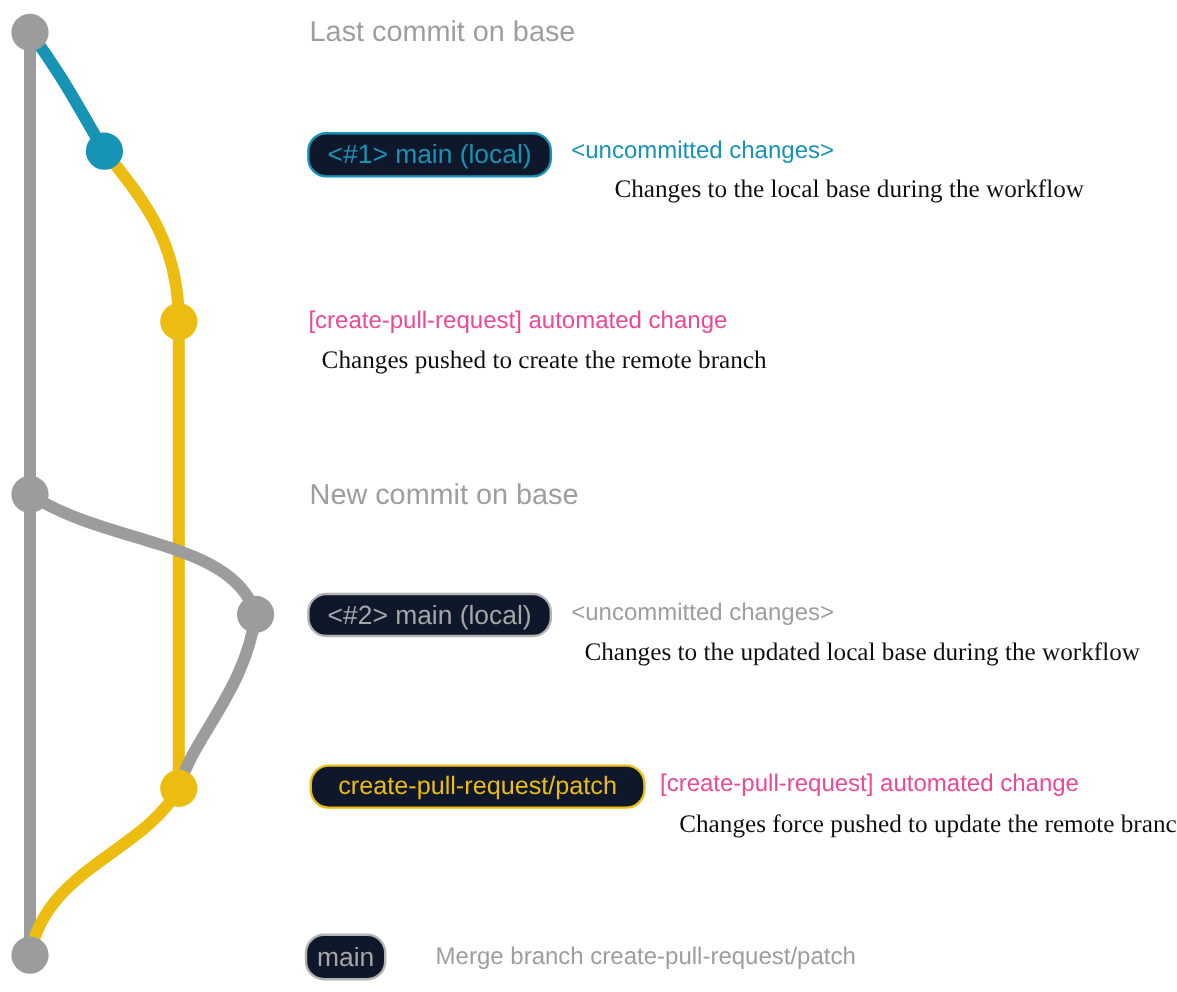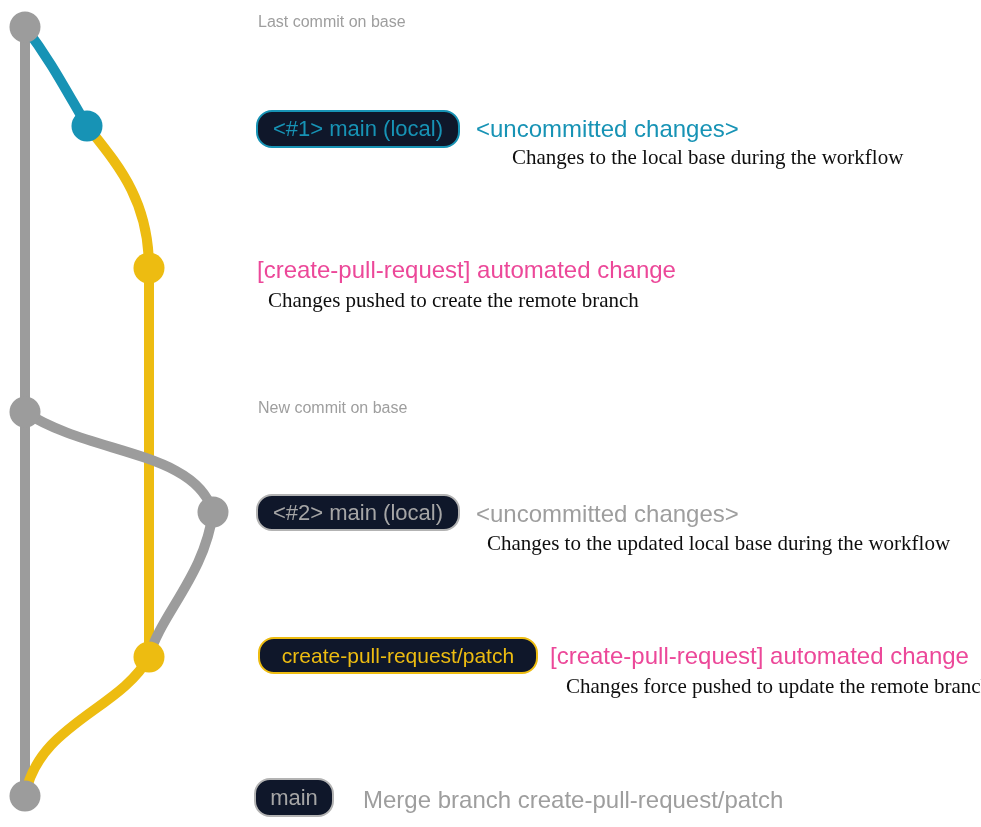--- a/index.html
+++ b/index.html
@@ -10,40 +10,40 @@
   #canvas {
     position: relative;
     width: 981px;
     height: 827px;
     background: #ffffff;
     font-family: "Liberation Sans", sans-serif;
     overflow: hidden;
   }
   .abs { position: absolute; }
   .lbl {
-    font-size: 16px;
+    font-size: 24px;
     color: #9e9e9e;
     white-space: nowrap;
   }
   .badge {
     box-sizing: border-box;
     border: 2px solid;
     border-radius: 16px;
     display: flex;
     align-items: center;
     justify-content: center;
     font-size: 22px;
     white-space: nowrap;
     background: #0f172a;
   }
   .badge-blue   { border-color: #1793b5; color: #1793b5; }
   .badge-gray   { border-color: #b3b3b3; color: #a6a6a6; }
   .badge-yellow { border-color: #edbc11; color: #edbc11; font-size: 21px; }
   .title {
-    font-size: 24px;
+    font-size: 20px;
     white-space: nowrap;
   }
   .t-blue   { color: #1793b5; }
   .t-gray   { color: #9e9e9e; }
   .t-yellow { color: #ec4899; }
   .desc {
     font-family: "Liberation Serif", serif;
     font-size: 21px;
     color: #0e0e0e;
     white-space: nowrap;
@@ -94,18 +94,18 @@
   </div>
   <div class="abs title t-gray" style="left:476px; top:500px;">&lt;uncommitted changes&gt;</div>
   <div class="abs badge badge-yellow" style="left:258px; top:637px; width:280px; height:37px;">
     <span>create-pull-request/patch</span>
   </div>
 
   <div class="abs desc" style="left:487px; top:531px;">Changes to the updated local base during the workflow</div>
   <div class="abs title t-yellow" style="left:550px; top:642px;">[create-pull-request] automated change</div>
   <div class="abs desc" style="left:566px; top:674px;">Changes force pushed to update the remote branch</div>
 
-  <div class="abs badge badge-gray" style="left:254px; top:778px; width:80px; height:39px;">
+  <div class="abs badge badge-gray" style="left:254px; top:778px; width:68px; height:39px;">
     <span>main</span>
   </div>
   <div class="abs title t-gray" style="left:363px; top:786px;">Merge branch create-pull-request/patch</div>
 
 </div>
 
 </body></html>

